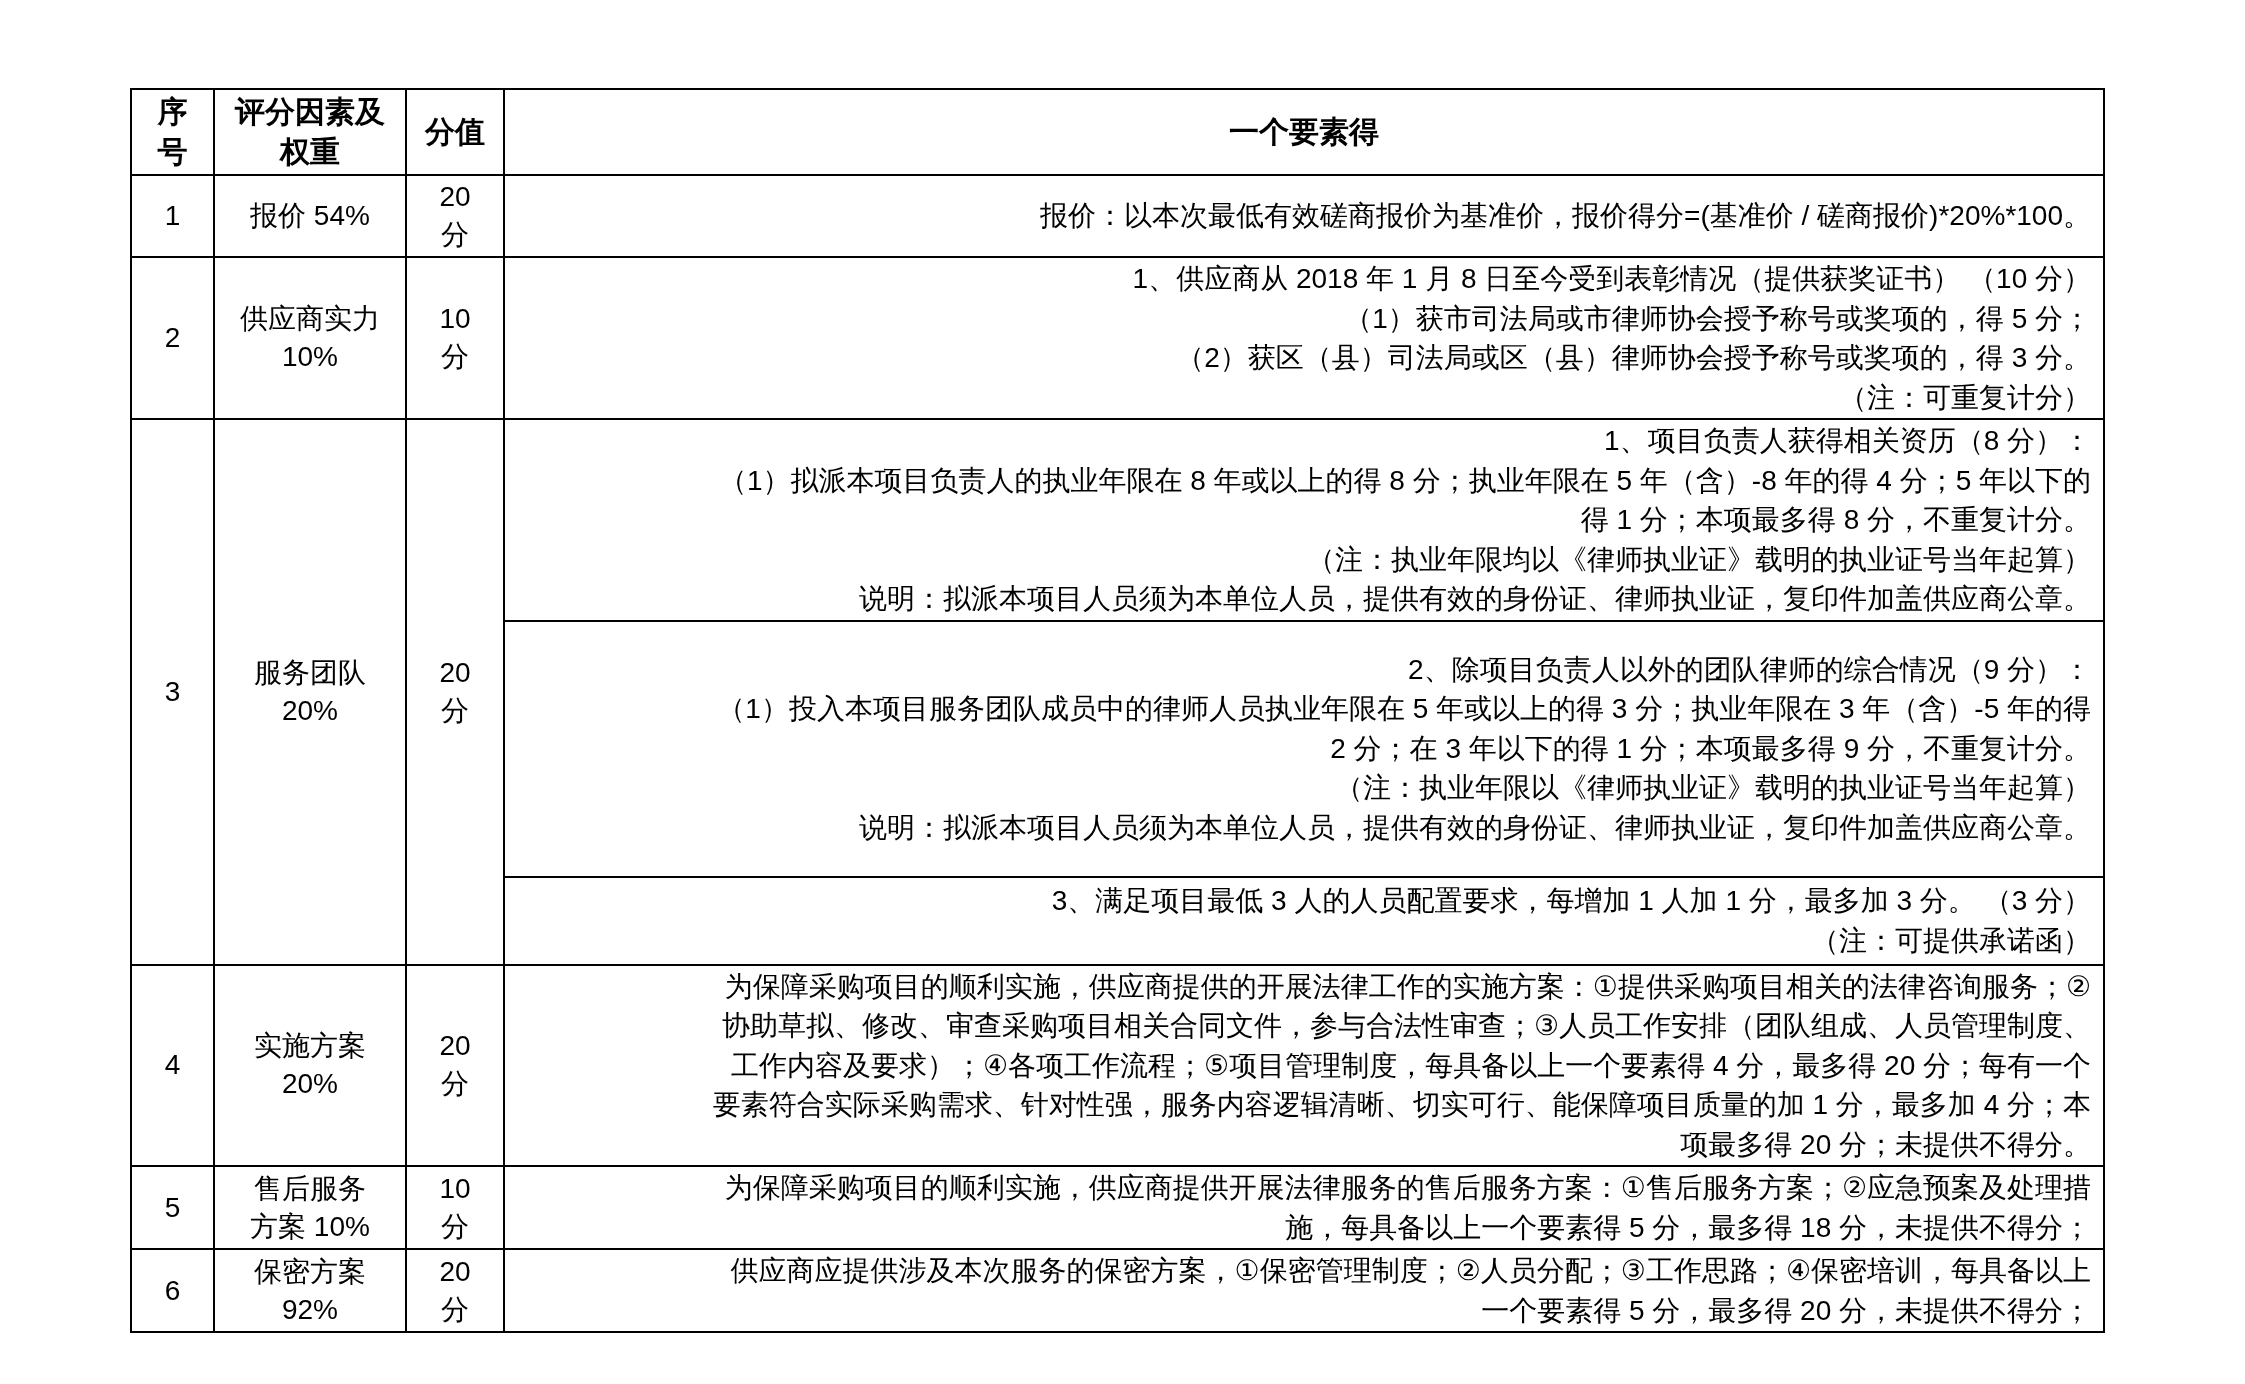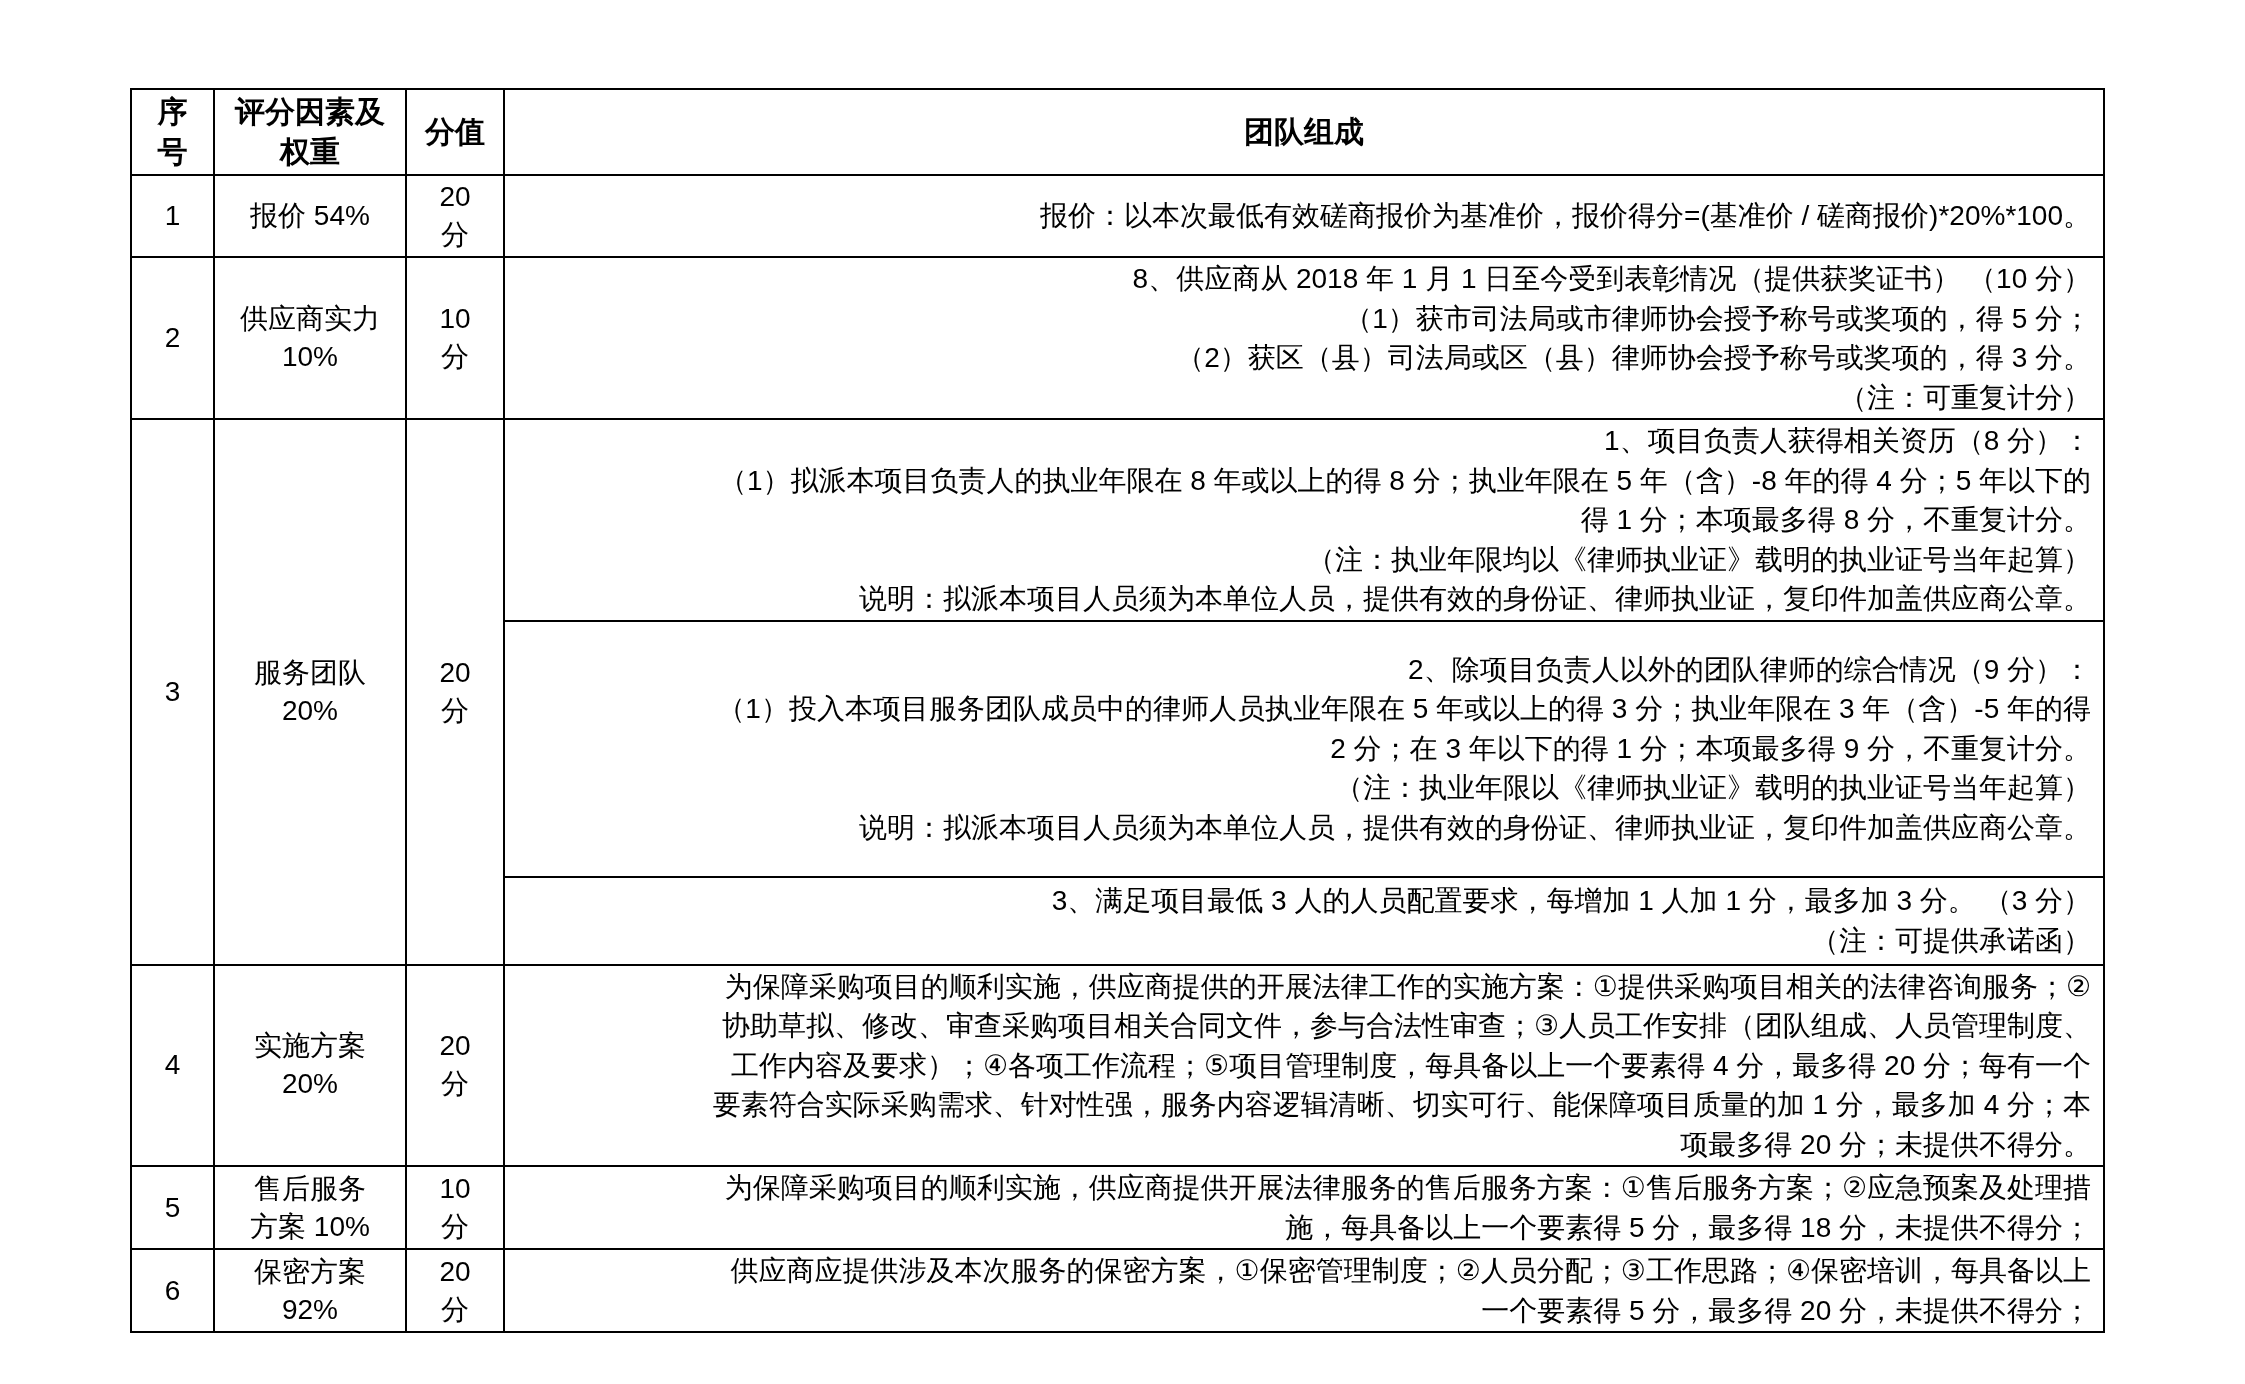--- a/index.html
+++ b/index.html
@@ -72,38 +72,38 @@
     <col style="width:1600px">
   </colgroup>
 
   <tbody>
       <tr class="h-header">
     <th>序
 号</th>
     <th>评分因素及
 权重</th>
     <th>分值</th>
-    <th>团队组成</th>
+    <th>一个要素得</th>
   </tr>
 
   <tr class="h-r1">
     <td class="c-center">1</td>
     <td class="c-center">报价 54%</td>
     <td class="c-center">20
 分</td>
     <td class="c-criteria">报价：以本次最低有效磋商报价为基准价，报价得分=(基准价 / 磋商报价)*20%*100。</td>
   </tr>
 
   <tr class="h-r2">
     <td class="c-center">2</td>
     <td class="c-center">供应商实力
 10%</td>
     <td class="c-center">10
 分</td>
-    <td class="c-criteria">8、供应商从 2018 年 1 月 1 日至今受到表彰情况（提供获奖证书） （10 分）
+    <td class="c-criteria">1、供应商从 2018 年 1 月 8 日至今受到表彰情况（提供获奖证书） （10 分）
  （1）获市司法局或市律师协会授予称号或奖项的，得 5 分；
  （2）获区（县）司法局或区（县）律师协会授予称号或奖项的，得 3 分。
  （注：可重复计分）</td>
   </tr>
 
   <tr class="h-r3a">
     <td class="c-center" rowspan="3">3</td>
     <td class="c-center" rowspan="3">服务团队
 20%</td>
     <td class="c-center" rowspan="3">20

